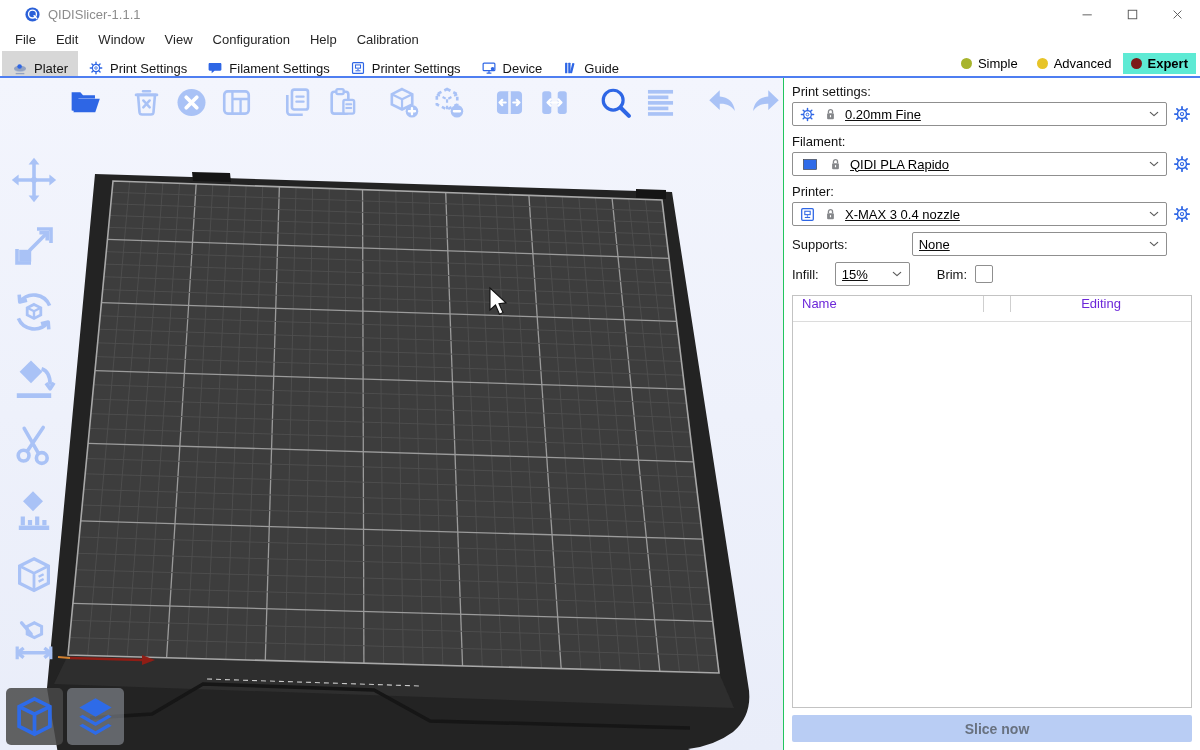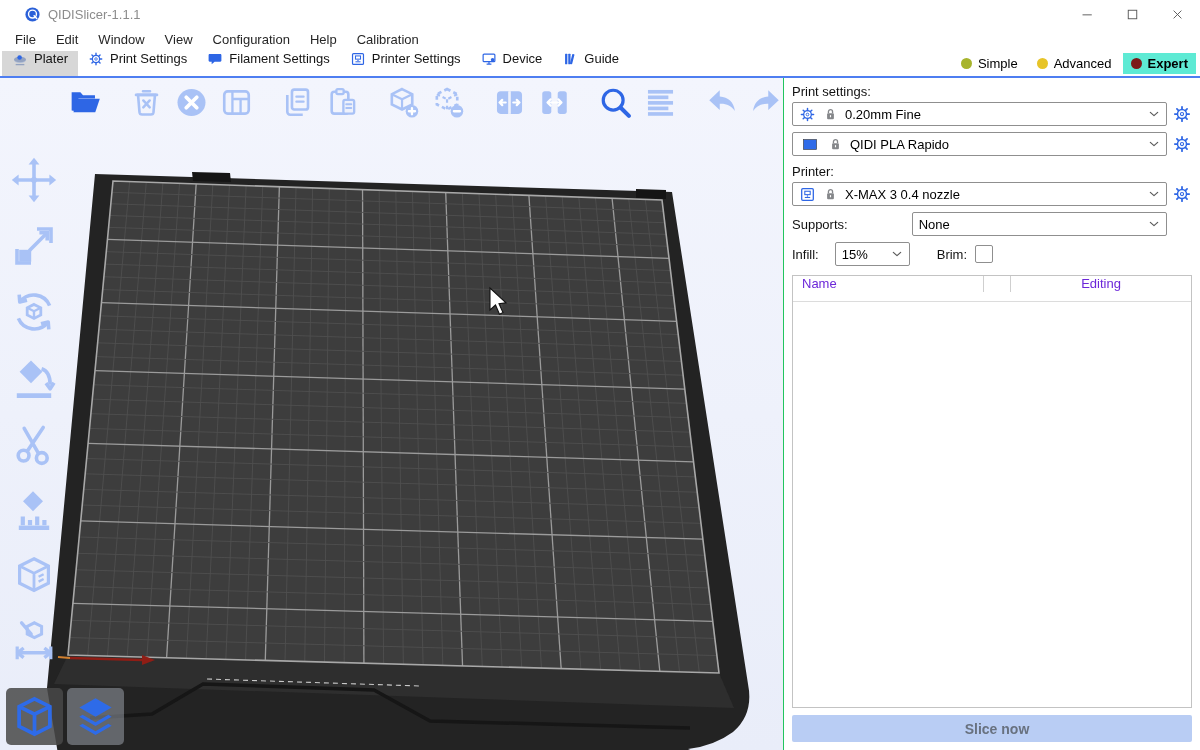--- a/index.html
+++ b/index.html
@@ -14,21 +14,21 @@
   .win-controls{margin-left:auto;display:flex;height:100%;}
   .win-btn{width:45px;height:100%;display:flex;align-items:center;justify-content:center;}
   .win-btn svg{width:17px;height:17px;}
 
   
   .menubar{height:23px;display:flex;align-items:center;padding-left:5px;background:#fff;}
   .menu-item{font-size:13px;color:#262626;padding:0 10px;height:100%;display:flex;align-items:center;cursor:default;}
 
   
   .tabbar{height:25px;display:flex;align-items:stretch;background:#fff;border-bottom:2px solid #4e7ef1;padding-left:2px;}
-  .tab{display:flex;align-items:flex-start;gap:6px;padding:0 10px;font-size:13px;color:#141414;cursor:default;}
+  .tab{display:flex;align-items:flex-end;gap:6px;padding:0 10px;font-size:13px;color:#141414;cursor:default;}
   .tab.active{background:#d7d7d7;}
   .tab svg{width:16px;height:16px;}
   .modes{margin-left:auto;display:flex;align-items:center;gap:3px;padding-right:4px;}
   .mode{display:flex;align-items:center;gap:6px;font-size:13px;padding:2px 8px;height:21px;box-sizing:border-box;}
   .mode.active{background:#5eead4;font-weight:bold;}
   .dot{width:11px;height:11px;border-radius:50%;}
 
   
   .main{display:flex;height:672px;}
   .viewport{position:relative;width:783px;height:672px;overflow:hidden;
@@ -49,21 +49,21 @@
   .vm-btn.vm-3d{background:rgba(72,72,72,.85);}
   .vm-btn.vm-preview{background:rgba(178,184,196,.45);}
   .vm-btn svg{width:45px;height:45px;}
 
   
   .panel{width:417px;box-sizing:border-box;border-left:1px solid #22c55e;background:#fff;
          padding:4px 8px 8px 8px;display:flex;flex-direction:column;font-size:13px;color:#111;}
   .f-label{margin:2px 0 3px 0;}
   .combo-row{display:flex;align-items:center;gap:5px;margin-bottom:6px;}
   .combo{flex:1;height:24px;box-sizing:border-box;border:1px solid #8f8f8f;border-radius:2px;background:#fff;
-         display:flex;align-items:center;gap:6px;padding:0 4px 0 6px;min-width:0;}
+         display:flex;align-items:center;gap:6px;padding:0 4px 0 6px;min-width:0;text-decoration:underline;}
   .combo .ci svg{width:17px;height:17px;}
   .combo .ci-swatch svg{width:22px;height:15px;}
   .combo-text{flex:1;font-size:13px;color:#000;white-space:nowrap;overflow:hidden;}
   .chev svg{width:16px;height:16px;}
   .gear-ext{width:20px;height:20px;flex:none;}
   .gear-ext svg{width:20px;height:20px;}
   .inline-row{display:flex;align-items:center;margin-bottom:6px;}
   .lbl{margin-right:16px;}
   .combo.supports{margin-right:25px;margin-left:48px;}
   .combo.infill{flex:none;width:75px;}
@@ -563,20 +563,21 @@
       </div>
       <span class="gear-ext">
           <svg viewBox="0 0 24 24" xmlns="http://www.w3.org/2000/svg">
             <circle cx="12" cy="12" r="5.4" fill="none" stroke="#2e66e5" stroke-width="1.8"></circle>
             <circle cx="12" cy="12" r="1.9" fill="none" stroke="#2e66e5" stroke-width="1.3"></circle>
             <path d="M17.8 12h2.8M16.1 16.1l2 2M12 17.8v2.8M7.9 16.1l-2 2M6.2 12H3.4M7.9 7.9l-2-2M12 6.2V3.4M16.1 7.9l2-2" stroke="#2e66e5" stroke-width="2.1" stroke-linecap="round"></path>
           </svg>
         </span>
     </div>
 
+    <div class="f-label">Filament:</div>
     <div class="combo-row">
       <div class="combo">
         <span class="ci-swatch">
             <svg viewBox="0 0 24 24" xmlns="http://www.w3.org/2000/svg">
               <rect x="1.5" y="4" width="21" height="16" fill="#2f6be8" stroke="#3a3a3a" stroke-width="1"></rect>
             </svg>
           </span>
         <span class="ci">
             <svg viewBox="0 0 24 24" xmlns="http://www.w3.org/2000/svg">
               <rect x="7.2" y="10.4" width="9.6" height="8.4" rx="1.4" fill="#85878a"></rect>

